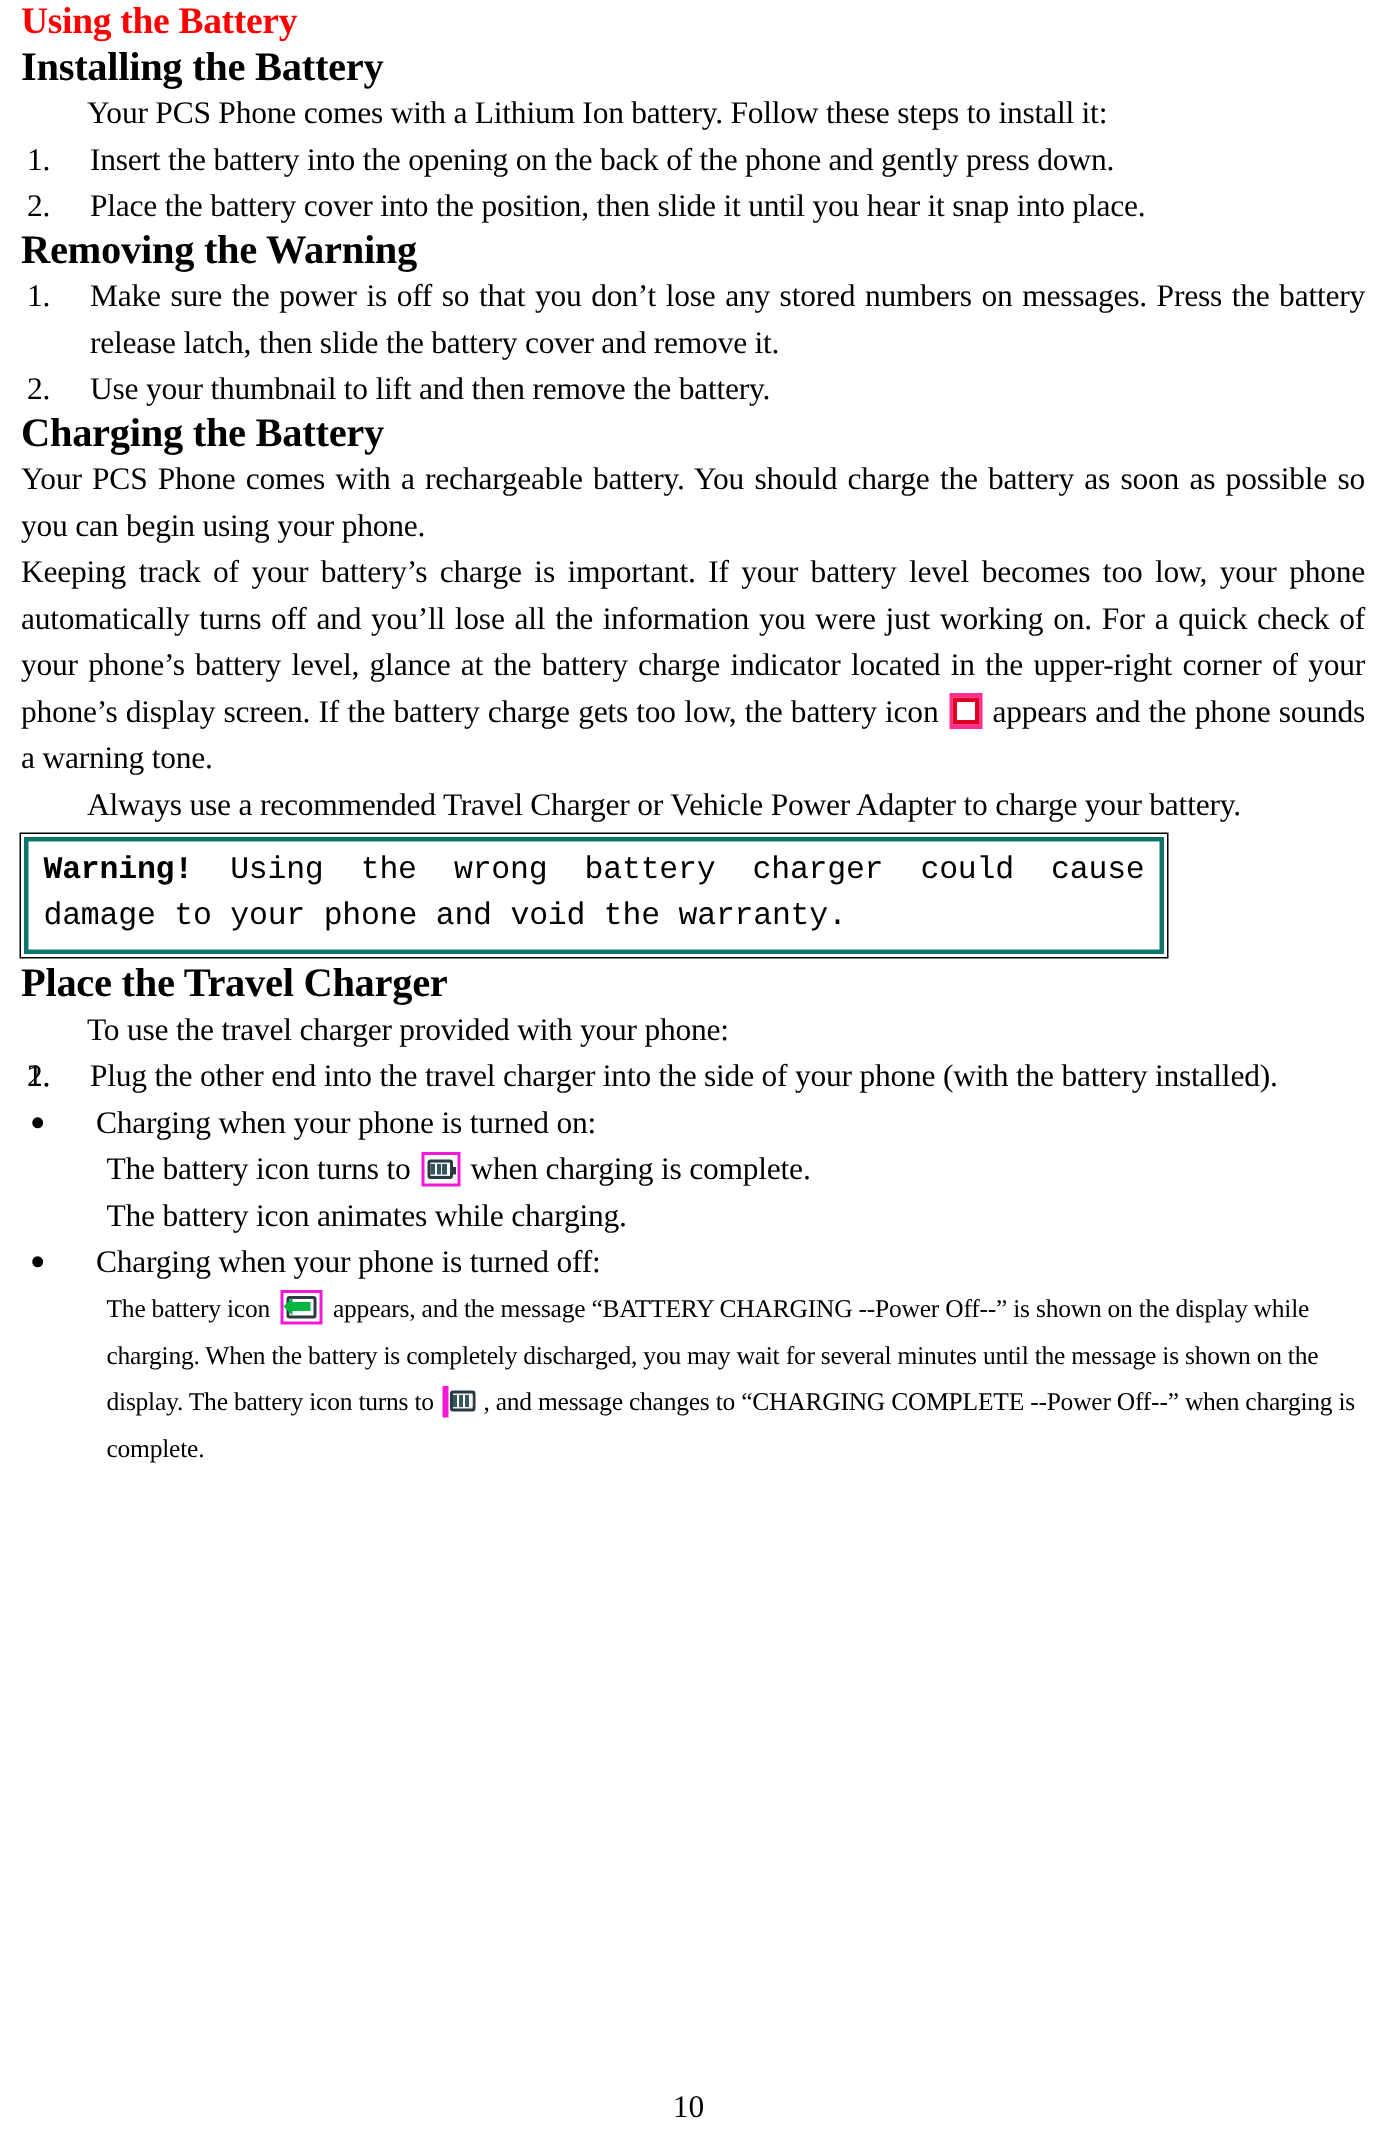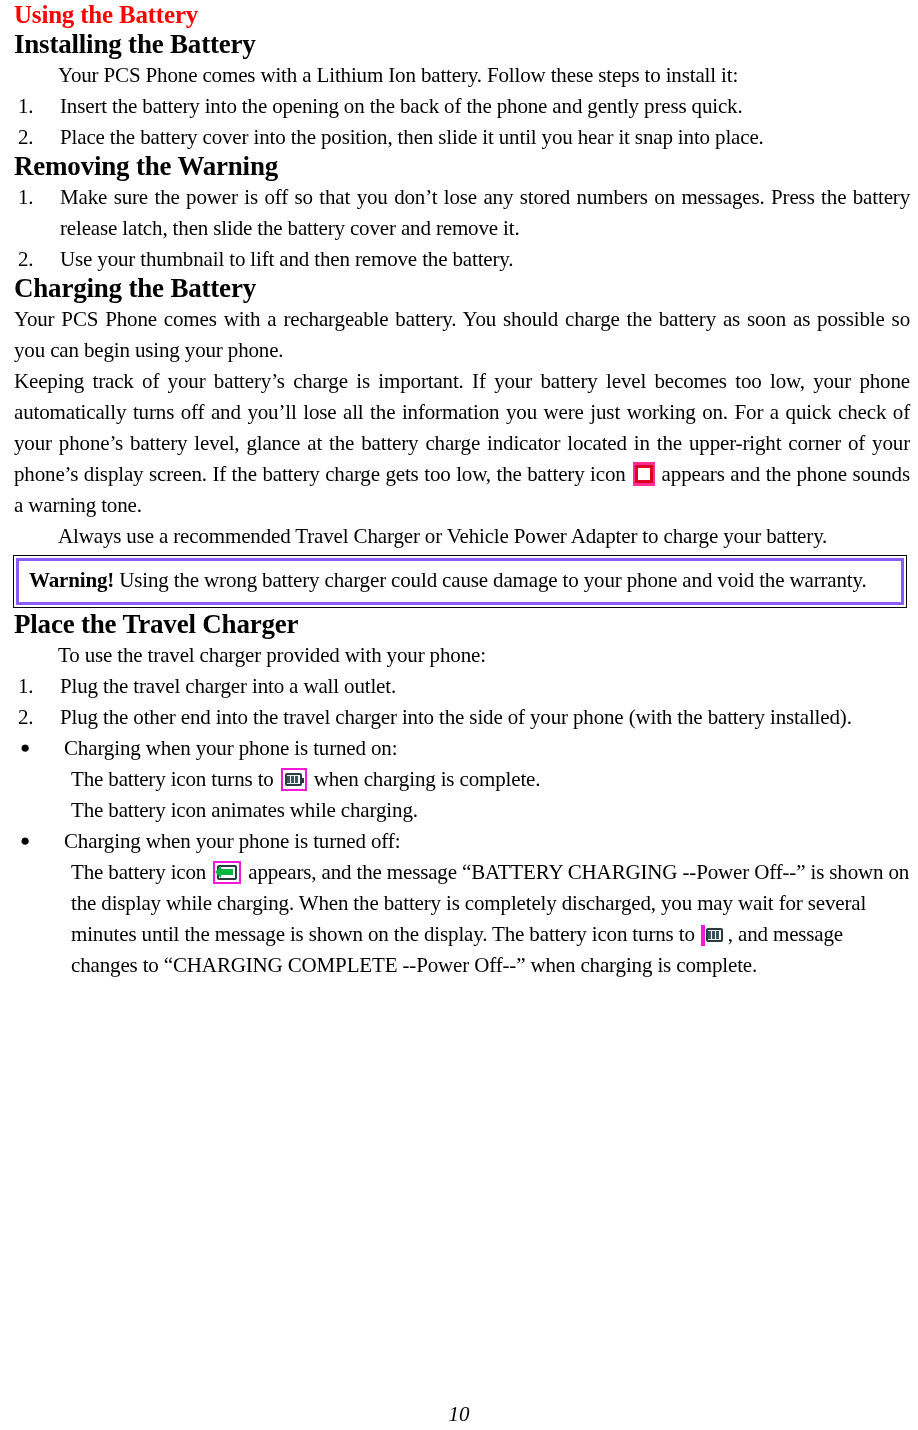--- a/index.html
+++ b/index.html
@@ -98,36 +98,37 @@
     line-height: 32px;
   }
   .sub-line {
     font-size: 21px;
     line-height: 31px;
     letter-spacing: -0.15px;
     padding-left: 57px;
     text-align: left;
   }
   .sub-block {
-    font-size: 21px;
+    font-size: 17px;
     line-height: 31px;
     letter-spacing: -0.15px;
     padding-left: 57px;
     text-align: left;
   }
 
   
   .warnbox {
-    border: 3px solid #8b5cf6;
+    border: 3px solid #0f766e;
     outline: 1px solid #000;
     outline-offset: 2px;
     margin: 6px 0 6px 2px;
     padding: 4px 10px 6px 10px;
-    width: 888px;
-    box-sizing: border-box;
+    width: 760px;
+    box-sizing: border-box;
+    font-family: Liberation Mono, monospace;
   }
   .warnbox .para {
     text-align: justify;
   }
   .warnword {
     font-weight: bold;
   }
 
   
   .icon {
@@ -259,42 +260,41 @@
     width: 0; height: 0;
     border-top: 6px solid transparent;
     border-bottom: 6px solid transparent;
     border-right: 6px solid #00b63f;
   }
 
   
   .pagenum {
     position: absolute;
     left: 0; right: 0;
-    bottom: 4px;
+    bottom: 14px;
     text-align: center;
     font-size: 21px;
     line-height: 24px;
-    font-style: italic;
   }
   .sp { display: inline-block; width: 4px; }
 </style>
 </head>
 <body>
 
 <div class="page">
 
   <h1 class="title-red">Using the Battery</h1>
 
   <h2 class="subhead">Installing the Battery</h2>
 
   <p class="para nojust">Your PCS Phone comes with a Lithium Ion battery. Follow these steps to install it:</p>
 
   <ol class="numlist">
     <li class="left">
-      <span class="num">1.</span><span>Insert the battery into the opening on the back of the phone and gently press quick.</span>
+      <span class="num">1.</span><span>Insert the battery into the opening on the back of the phone and gently press down.</span>
     </li>
     <li class="left">
       <span class="num">2.</span><span>Place the battery cover into the position, then slide it until you hear it snap into place.</span>
     </li>
   </ol>
 
   <h2 class="subhead">Removing the Warning</h2>
 
 
   <ol class="numlist">
@@ -317,21 +317,21 @@
   <div class="warnbox">
     <p class="para"><span class="warnword">Warning!</span> <span>Using the wrong battery charger could cause damage to your phone and void the warranty.</span></p>
   </div>
 
   <h2 class="subhead">Place the Travel Charger</h2>
 
   <p class="para nojust">To use the travel charger provided with your phone:</p>
 
   <ol class="numlist">
     <li class="left">
-      <span class="num">1.</span><span>Plug the travel charger into a wall outlet.</span>
+      <span class="num">1.</span>
     </li>
     <li class="left">
       <span class="num">2.</span><span>Plug the other end into the travel charger into the side of your phone (with the battery installed).</span>
     </li>
   </ol>
 
   <ul class="bullist">
     <li>
       <span class="bul">●</span><span>Charging when your phone is turned on:</span>
     </li>

